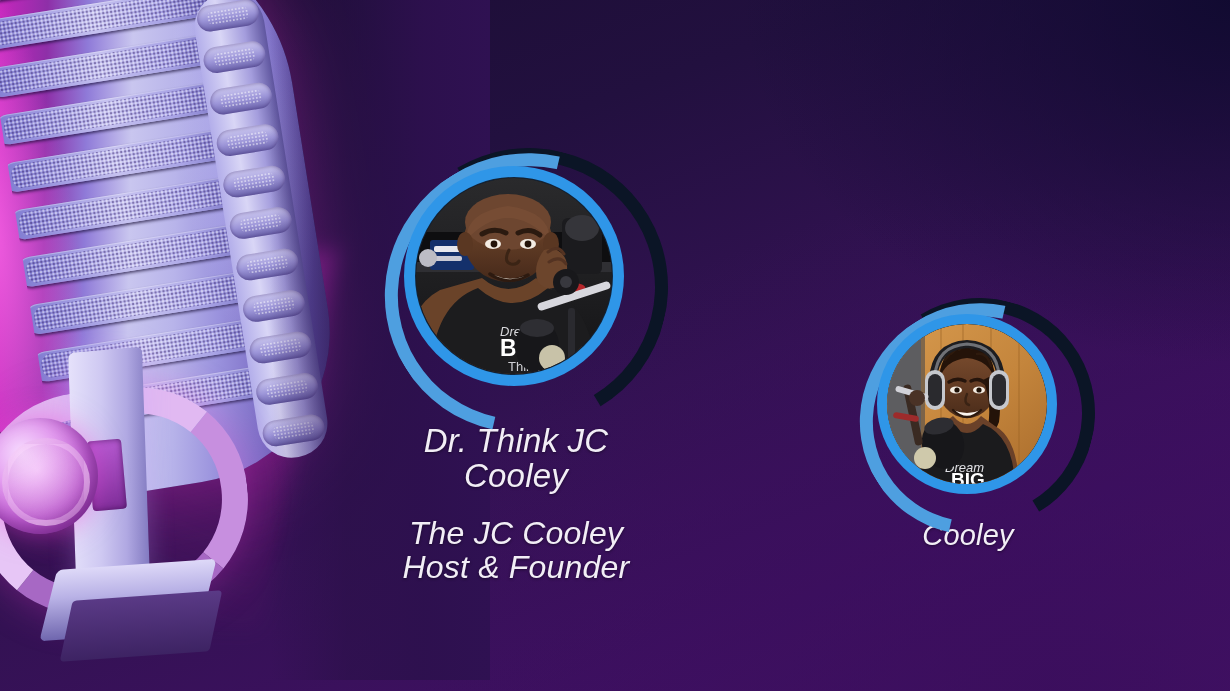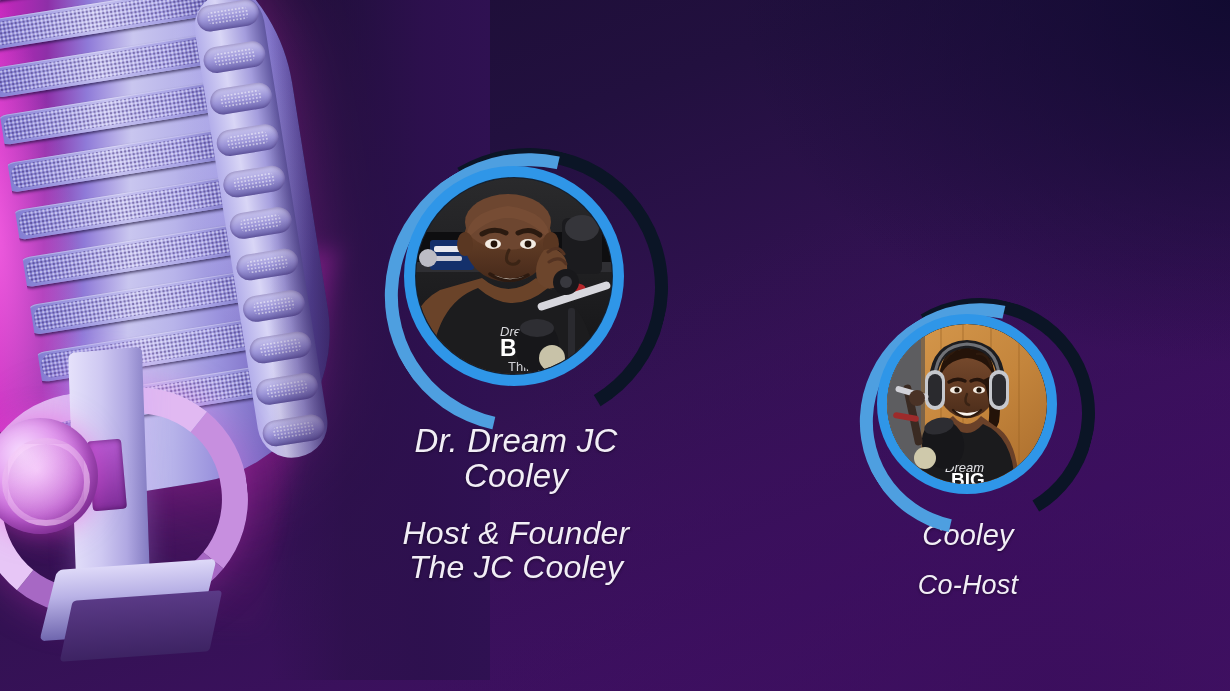--- a/index.html
+++ b/index.html
@@ -405,26 +405,26 @@
             <ellipse cx="121" cy="168" rx="22" ry="26" fill="#17171a"></ellipse>
             <ellipse cx="121" cy="150" rx="17" ry="9" fill="#2e2e33"></ellipse>
             <circle cx="136" cy="180" r="13" fill="#c8c2a8"></circle>
             <rect x="152" y="130" width="7" height="60" rx="3" fill="#2a2a2f"></rect>
           </g>
         </svg>
       </div>
     </div>
 
     <div class="name">
-      <div>Dr. Dream JC</div>
+      <div>Dr. Think JC</div>
       <div>Cooley</div>
     </div>
     <div class="role">
+      <div>The JC Cooley</div>
       <div>Host  &amp; Founder</div>
-      <div>The JC Cooley</div>
     </div>
   </div>
 
   <div class="person" id="cohost">
     <div class="avatar-stack">
       <div class="arc-dark"></div>
       <div class="arc-light"></div>
       <div class="ring"></div>
       <div class="photo">
         <svg width="160" height="160" viewBox="0 0 160 160" role="img">
@@ -497,18 +497,15 @@
             <rect x="6" y="90" width="26" height="6" rx="3" fill="#9d2b2b" transform="rotate(10 19 93)"></rect>
             <circle cx="30" cy="74" r="8" fill="#4a3226"></circle>
           </g>
         </svg>
       </div>
     </div>
 
     <div class="name">
       <div>Cooley</div>
     </div>
-    <div class="role">
-      <div>Co-Host</div>
-    </div>
   </div>
 
 </div>
 
 </body></html>

